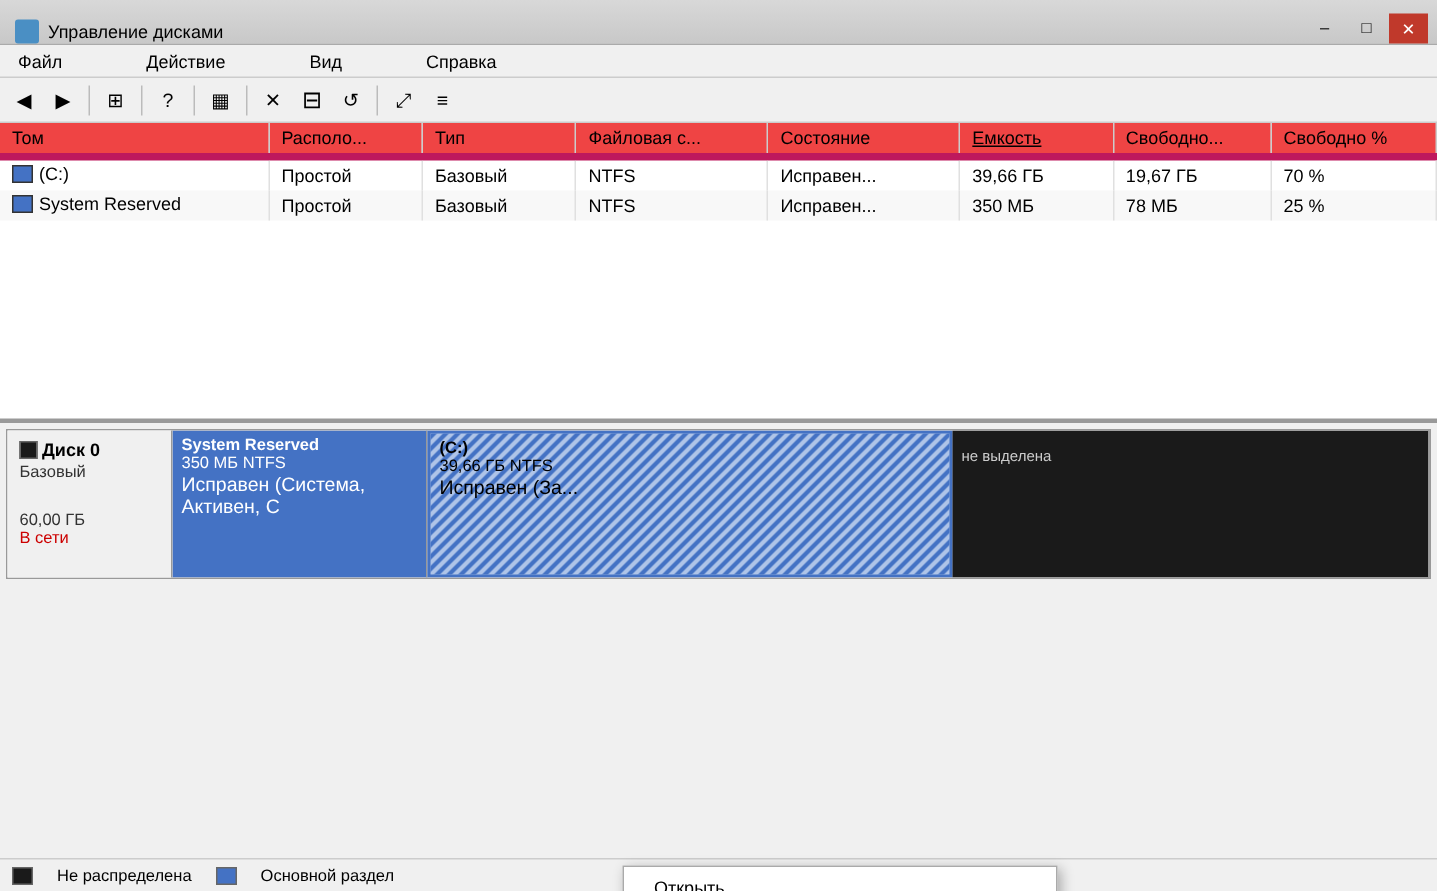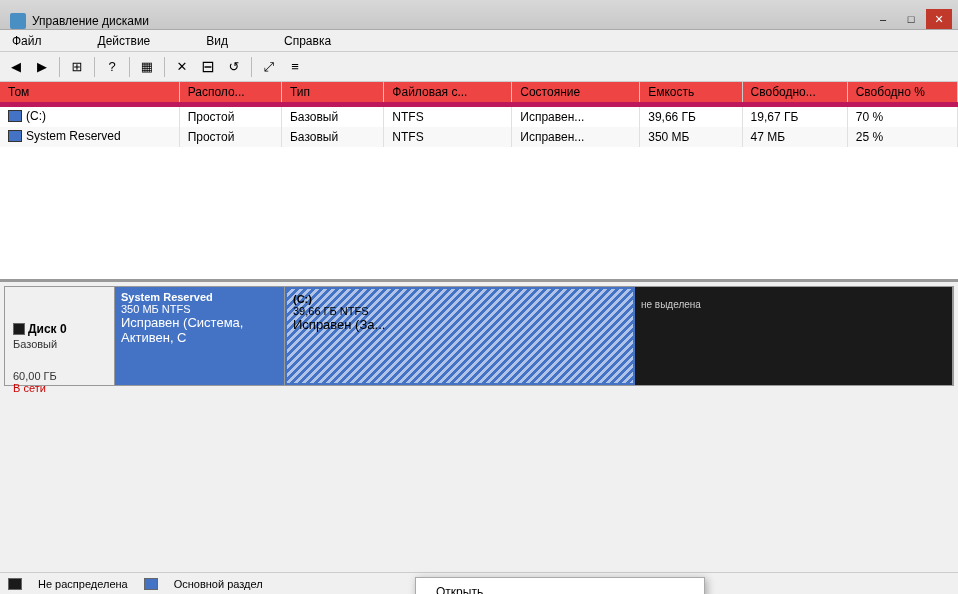--- a/index.html
+++ b/index.html
@@ -119,21 +119,21 @@
       padding: 2px 8px;
       border-right: 1px solid #e0e0e0;
       white-space: nowrap;
     }
     .disk-table tbody tr:nth-child(even) { background: #f8f8f8; }
     .col-tom { width: 140px; }
     .col-rasp { width: 80px; }
     .col-tip { width: 80px; }
     .col-fss { width: 100px; }
     .col-stat { width: 100px; }
-    .col-emk { width: 80px; }
+    .col-emk { width: 80px; text-decoration: underline; }
     .col-svob { width: 80px; }
     .col-svobp { width: 80px; }
 
     
     .disk-view-area {
       flex: 1;
       background: #f0f0f0;
       padding: 4px;
       overflow: hidden;
       position: relative;
@@ -327,33 +327,33 @@
             <span style="display:inline-flex;align-items:center;gap:4px;">
               <span style="width:14px;height:12px;background:#4472c4;border:1px solid #333;display:inline-block;"></span>
               <span>System Reserved</span>
             </span>
           </td>
           <td>Простой</td>
           <td>Базовый</td>
           <td>NTFS</td>
           <td>Исправен...</td>
           <td>350 МБ</td>
-          <td>47 МБ</td>
+          <td>78 МБ</td>
           <td>25 %</td>
         </tr>
       </tbody>
     </table>
   </div>
 
   <div class="disk-view-area" style="position:relative;">
     <div class="disk-row">
 
       <div class="disk-label">
         <div class="disk-label-name">
-          <span style="display:inline-flex;align-items:center;gap:3px;margin-top:29px;">
+          <span style="display:inline-flex;align-items:center;gap:3px;">
             <span style="width:12px;height:12px;background:#1a1a1a;border:1px solid #666;display:inline-block;"></span>
             <span>Диск 0</span>
           </span>
         </div>
         <div class="disk-label-type">Базовый</div>
         <div class="disk-label-size">60,00 ГБ</div>
         <div class="disk-label-status">В сети</div>
       </div>
 
       <div class="disk-partitions">

